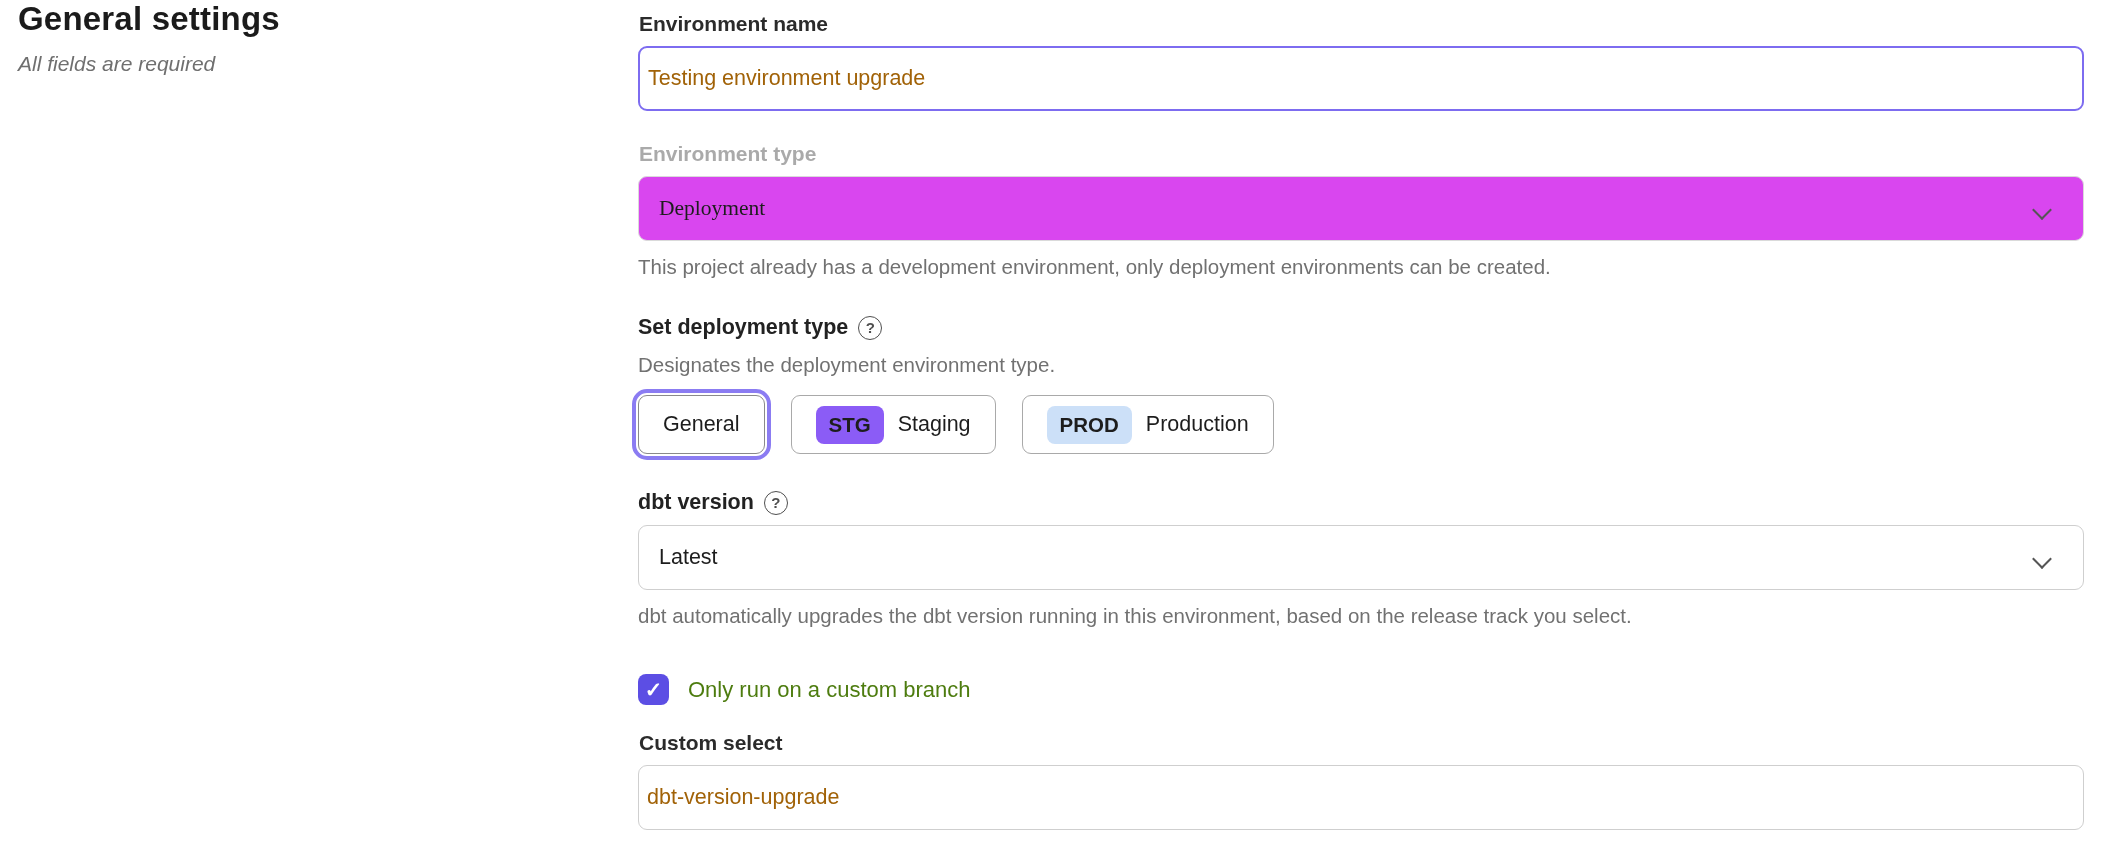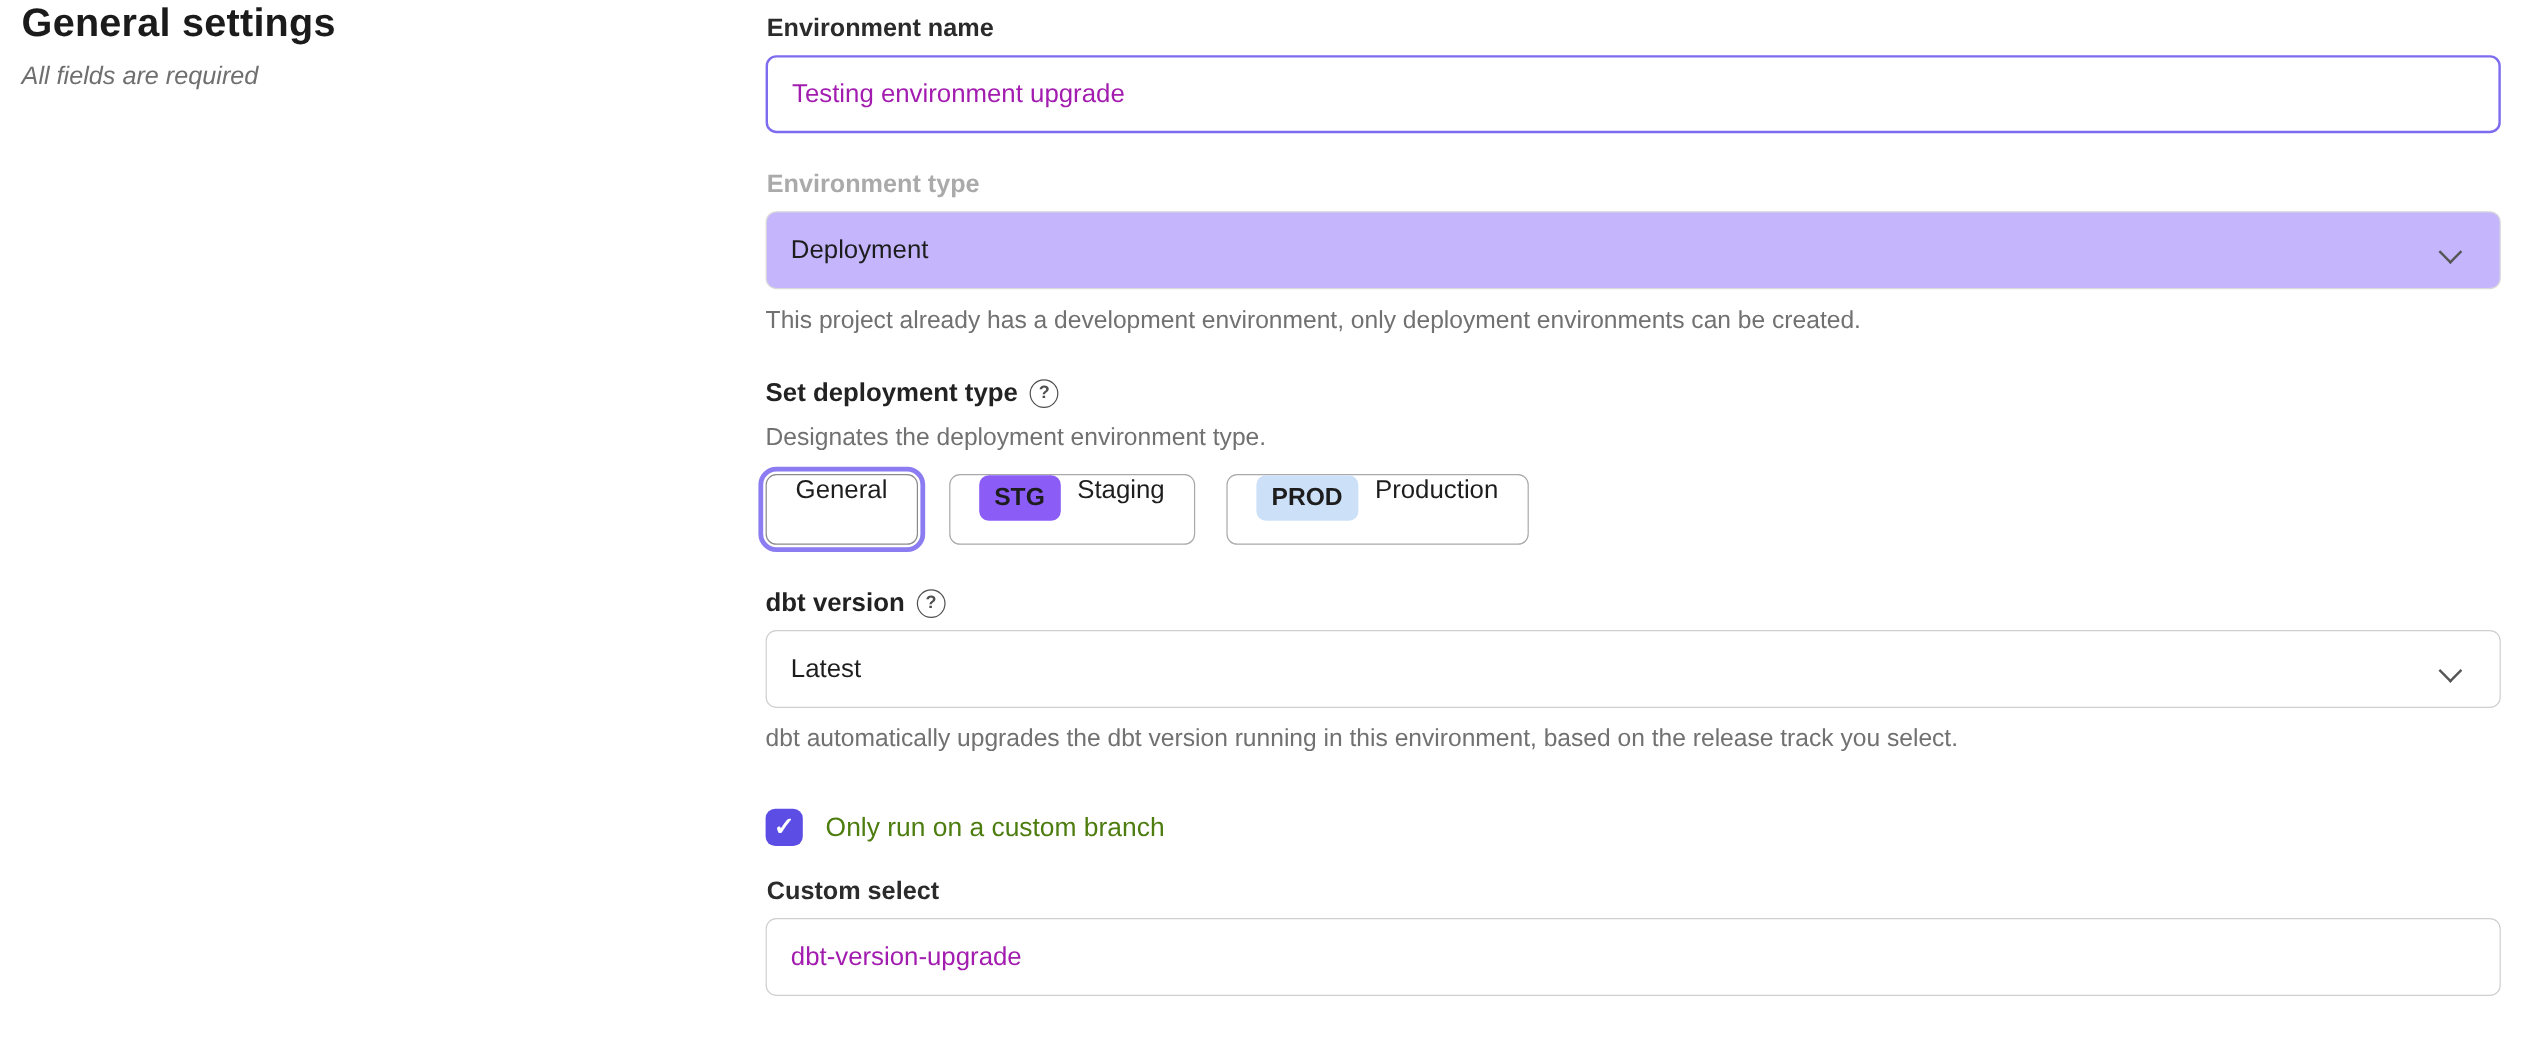--- a/index.html
+++ b/index.html
@@ -56,24 +56,24 @@
     font-size: 20.5px;
     color: #717171;
   }
 
   .text-input {
     display: block;
     width: 100%;
     height: 65px;
     border: 1px solid #cfcfcf;
     border-radius: 9px;
-    padding: 0 20px;
+    padding: 0 8px;
     font-family: "Liberation Sans", sans-serif;
     font-size: 21.5px;
-    color: #a21caf;
+    color: #a16207;
     background: #ffffff;
     outline: none;
   }
   .text-input.focused {
     border: 2px solid #7d6cf0;
   }
 
   .select-box {
     position: relative;
     width: 100%;
@@ -82,23 +82,24 @@
     border-radius: 9px;
     background: #ffffff;
     display: flex;
     align-items: center;
     padding: 0 20px;
     font-size: 21.5px;
     color: #1d1d1d;
     cursor: pointer;
   }
   .select-box.disabled {
-    background: #c4b5fd;
+    background: #d946ef;
     border-color: #dadada;
     cursor: default;
+    font-family: Liberation Serif, serif;
   }
   .chevron {
     position: absolute;
     right: 34px;
     top: 26px;
     width: 14px;
     height: 14px;
     border-right: 2.5px solid #555555;
     border-bottom: 2.5px solid #555555;
     transform: rotate(45deg);
@@ -138,21 +139,21 @@
   }
 
   .segment-row {
     margin-top: 18px;
     display: flex;
     gap: 26px;
     align-items: center;
   }
   .segment-btn {
     display: inline-flex;
-    align-items: flex-start;
+    align-items: center;
     gap: 14px;
     height: 59px;
     padding: 0 24px;
     border: 1px solid #a9a9a9;
     border-radius: 9px;
     background: #ffffff;
     font-family: "Liberation Sans", sans-serif;
     font-size: 21.5px;
     color: #1d1d1d;
     cursor: pointer;

